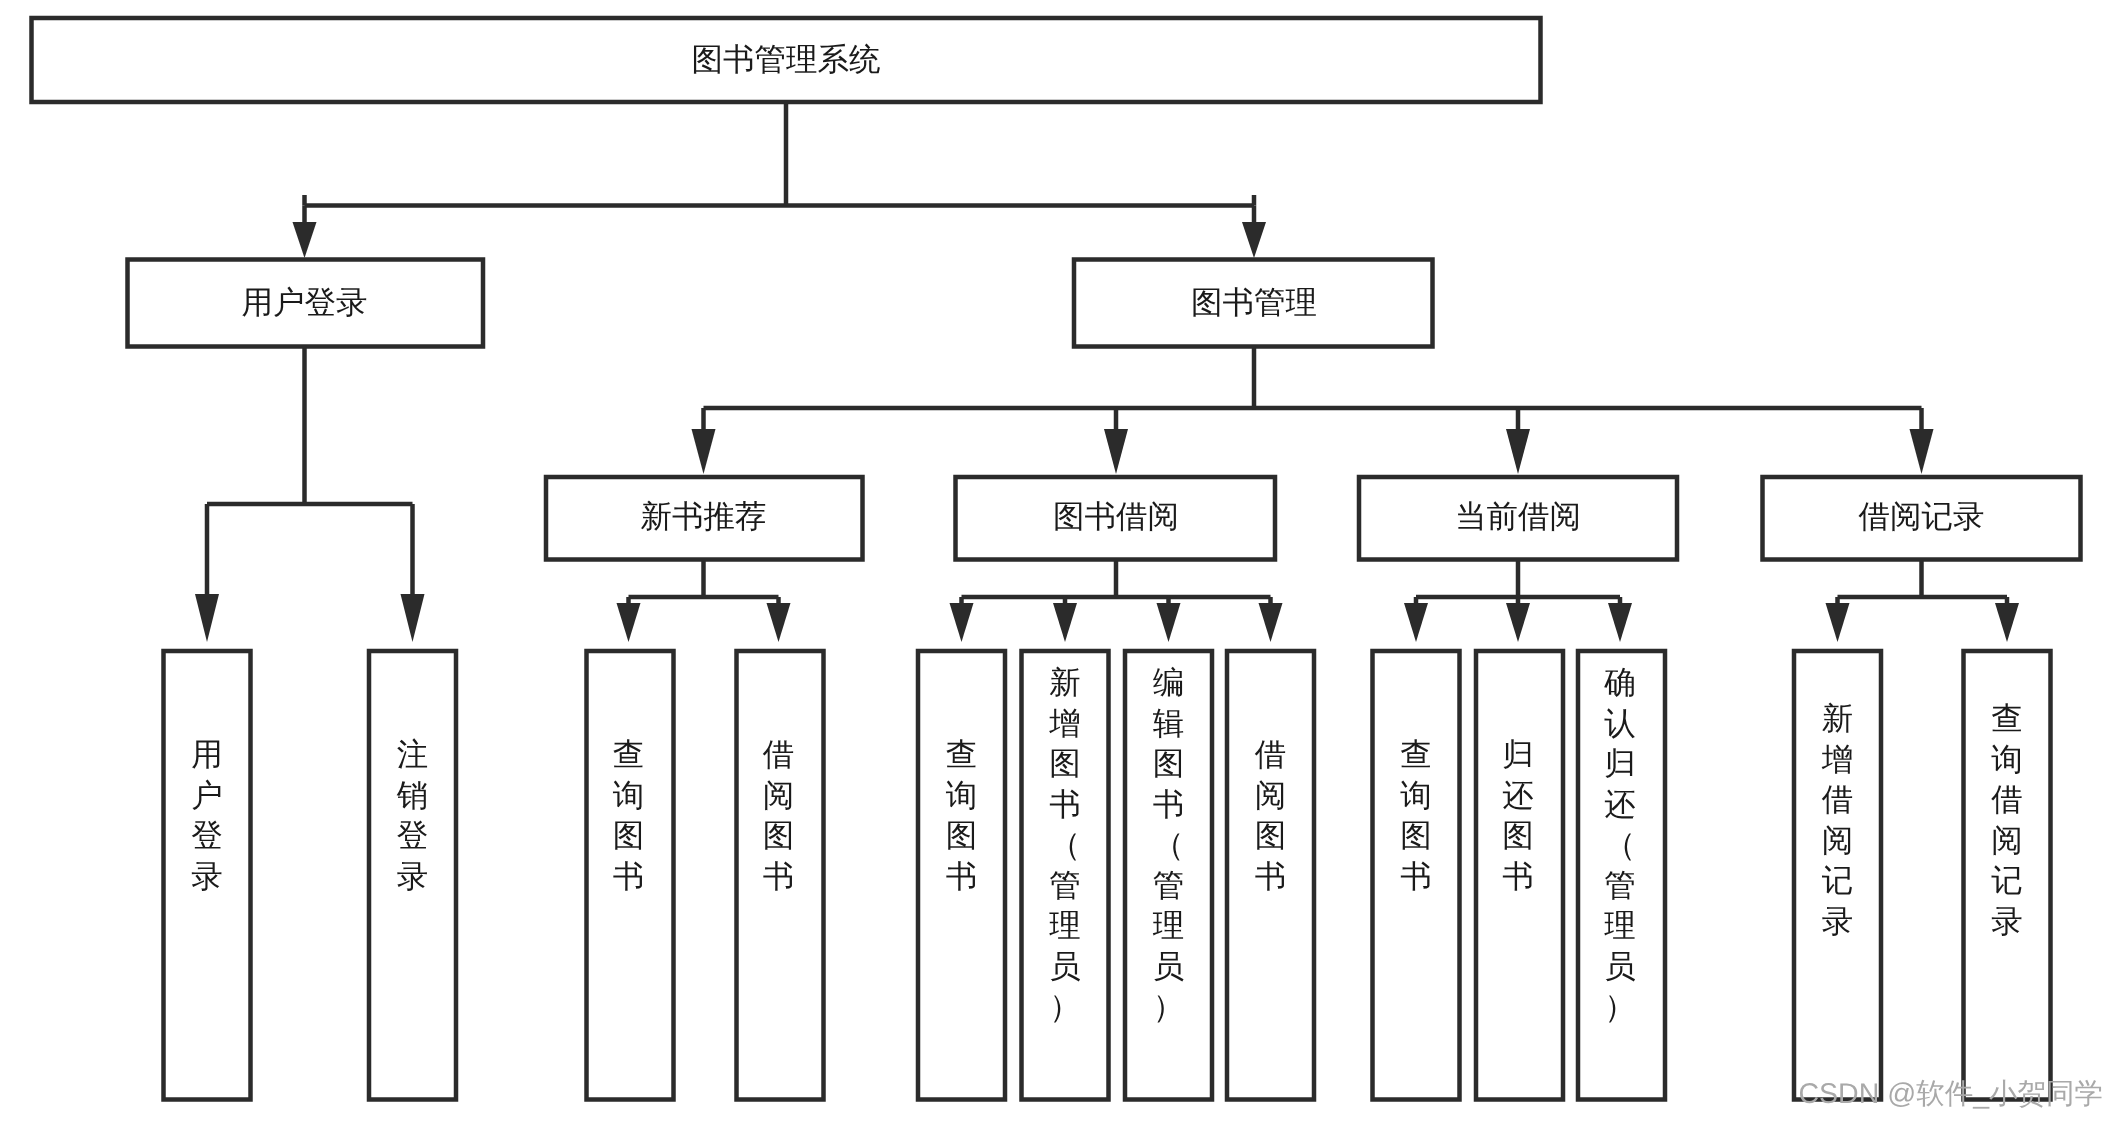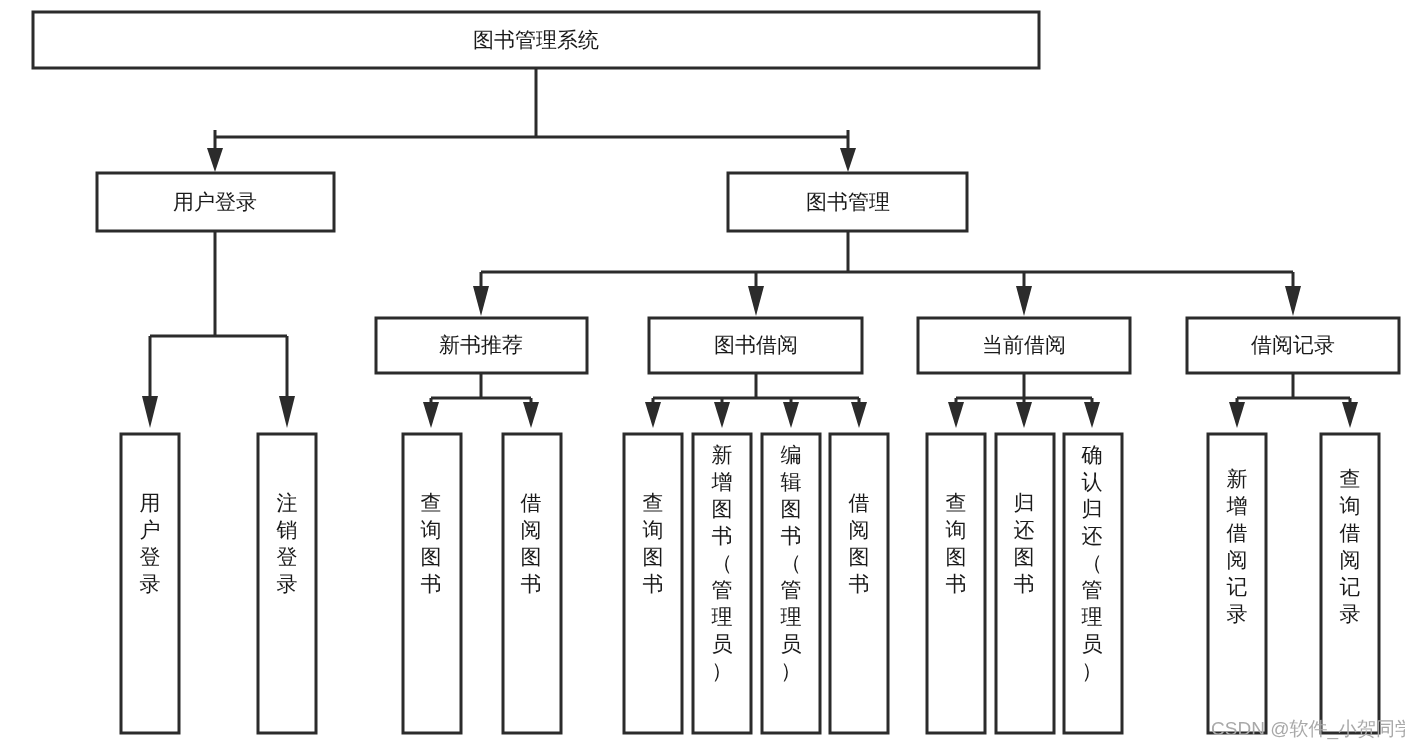--- a/index.html
+++ b/index.html
@@ -9,21 +9,21 @@
   }
   body {
     width: 1405px;
     height: 747px;
     font-family: "Liberation Sans", "DejaVu Sans", sans-serif;
     overflow: hidden;
     position: relative;
   }
   #diagram-root {
     position: absolute;
-    top: 0; left: 16px;
+    top: 0; left: 4px;
     width: 1232px;
     height: 747px;
   }
   svg.flow {
     display: block;
     width: 1405px;
     height: 747px;
   }
   .node-rect {
     fill: #ffffff;

